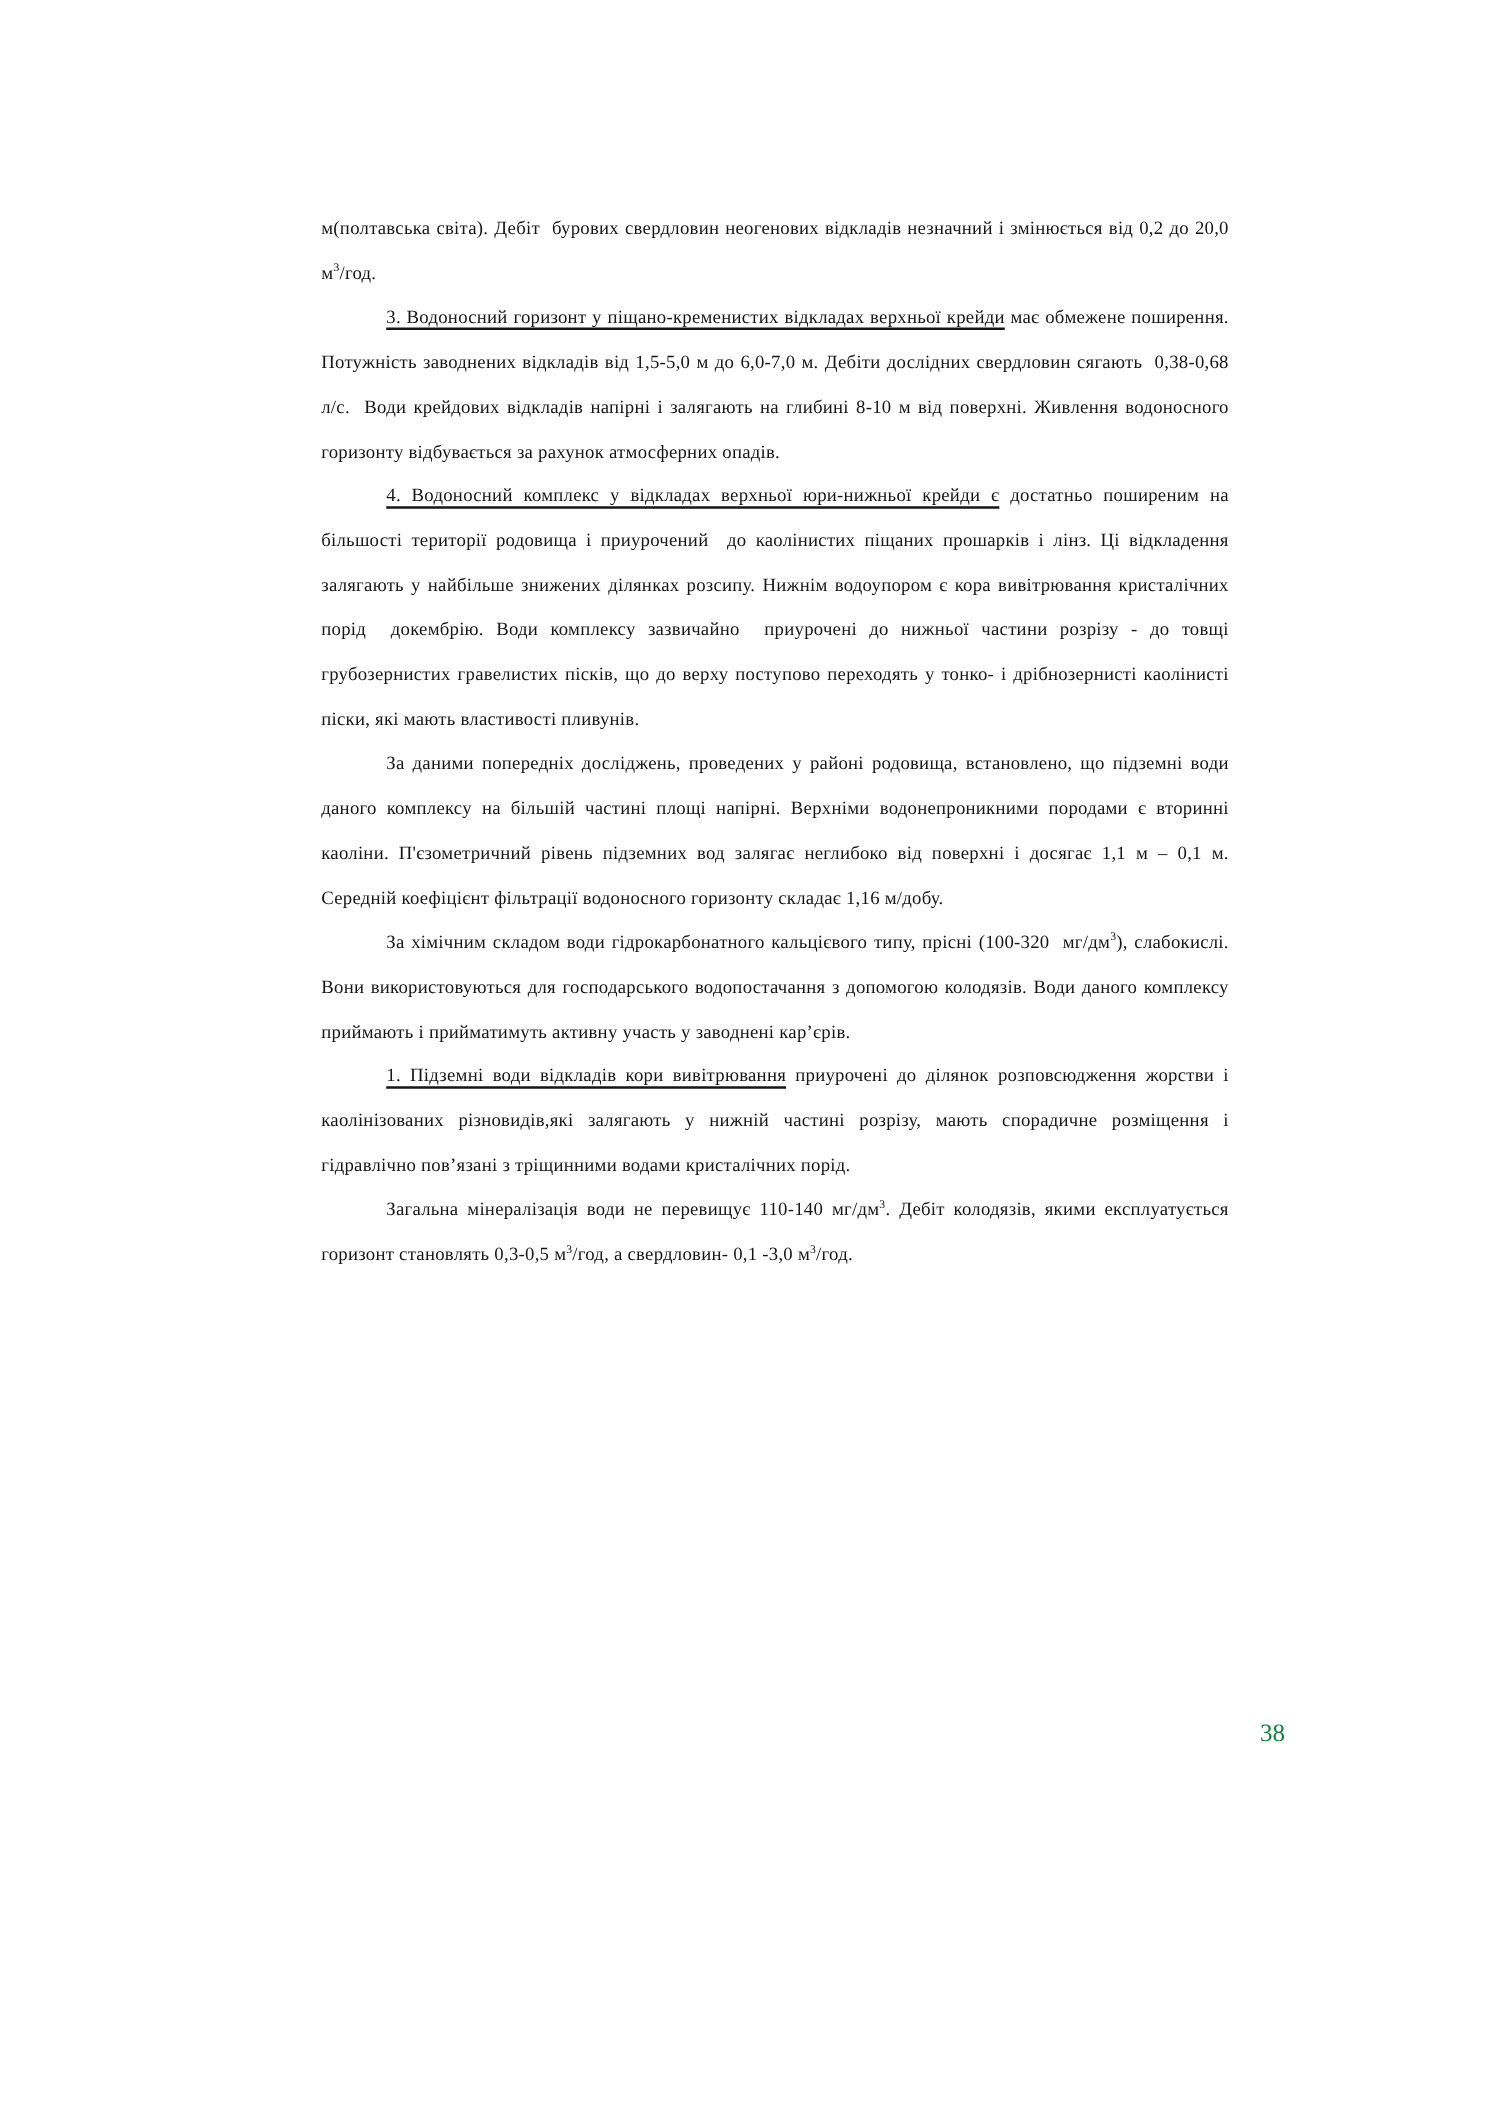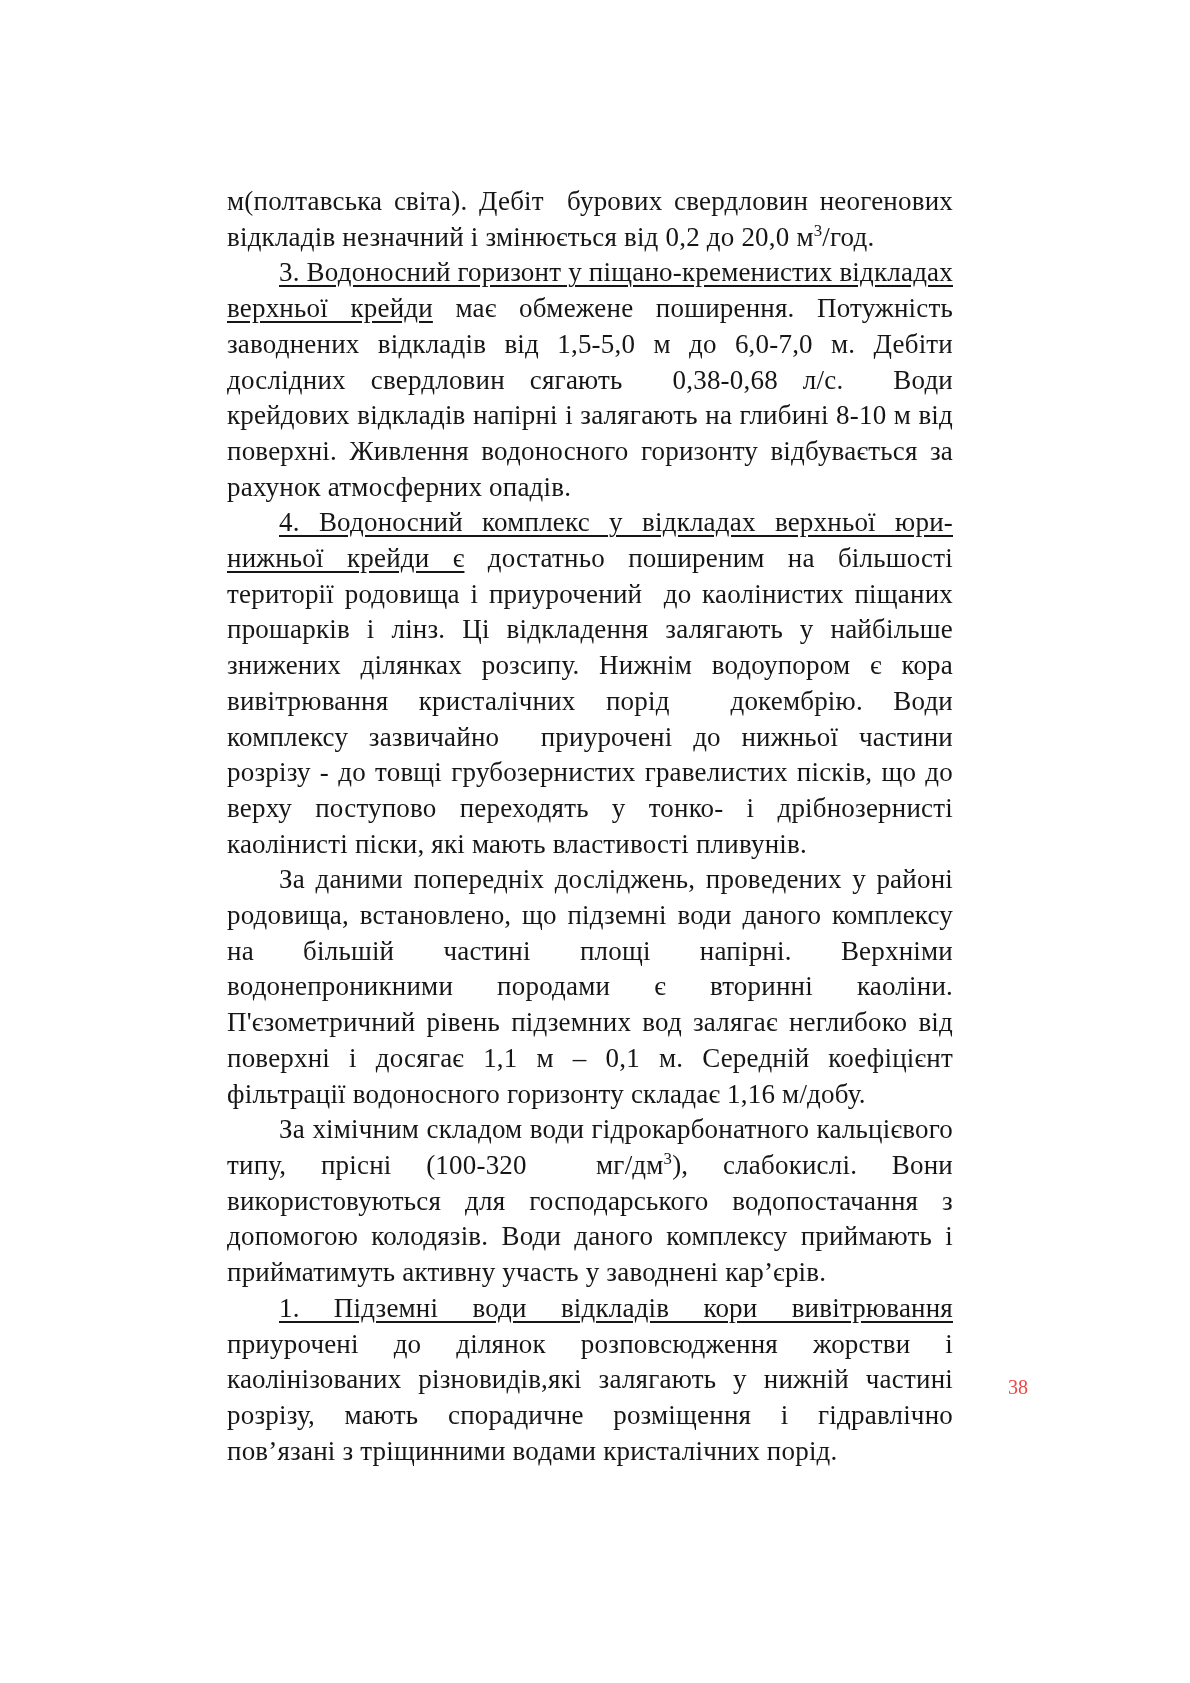--- a/index.html
+++ b/index.html
@@ -11,28 +11,27 @@
     position: relative;
     width: 1190px;
     height: 1683px;
     background: #ffffff;
     font-family: "Liberation Serif", "DejaVu Serif", serif;
     color: #161616;
     overflow: hidden;
   }
   .text-block {
     position: absolute;
-    left: 227px;
+    left: 257px;
     top: 166px;
     width: 726px;
-    font-size: 27px;
+    font-size: 15px;
     line-height: 35.7px;
     text-align: justify;
     letter-spacing: 0.2px;
-    margin-top: 18px;
   }
   p.para {
     margin: 0;
     padding: 0;
   }
   p.para.indent {
     text-indent: 52px;
   }
   .u {
     text-decoration: underline;
@@ -45,29 +44,30 @@
     vertical-align: super;
   }
   .page-number {
     position: absolute;
     left: 998px;
     top: 1374px;
     width: 40px;
     font-size: 20px;
     line-height: 26px;
     text-align: center;
-    color: #ef4444;
+    color: #15803d;
   }
 </style>
 </head>
 <body>
 
 <div class="page">
   <div class="text-block">
       <p class="para"><span>м(полтавська світа). Дебіт&nbsp; бурових свердловин неогенових відкладів незначний і змінюється від 0,2 до 20,0 м</span><sup class="sp">3</sup><span>/год.</span></p>
       <p class="para indent"><span class="u">3. Водоносний горизонт у піщано-кременистих відкладах верхньої крейди</span><span> має обмежене поширення. Потужність заводнених відкладів від 1,5-5,0 м до 6,0-7,0 м. Дебіти дослідних свердловин сягають&nbsp; 0,38-0,68 л/с.&nbsp; Води крейдових відкладів напірні і залягають на глибині 8-10 м від поверхні. Живлення водоносного горизонту відбувається за рахунок атмосферних опадів.</span></p>
       <p class="para indent"><span class="u">4. Водоносний комплекс у відкладах верхньої юри-нижньої крейди є</span><span> достатньо поширеним на більшості території родовища і приурочений&nbsp; до каолінистих піщаних прошарків і лінз. Ці відкладення залягають у найбільше знижених ділянках розсипу. Нижнім водоупором є кора вивітрювання кристалічних порід&nbsp; докембрію. Води комплексу зазвичайно&nbsp; приурочені до нижньої частини розрізу - до товщі грубозернистих гравелистих пісків, що до верху поступово переходять у тонко- і дрібнозернисті каолінисті піски, які мають властивості пливунів.</span></p>
       <p class="para indent"><span>За даними попередніх досліджень, проведених у районі родовища, встановлено, що підземні води даного комплексу на більшій частині площі напірні. Верхніми водонепроникними породами є вторинні каоліни. П'єзометричний рівень підземних вод залягає неглибоко від поверхні і досягає 1,1 м – 0,1 м. Середній коефіцієнт фільтрації водоносного горизонту складає 1,16 м/добу.</span></p>
       <p class="para indent"><span>За хімічним складом води гідрокарбонатного кальцієвого типу, прісні (100-320&nbsp; мг/дм</span><sup class="sp">3</sup><span>), слабокислі. Вони використовуються для господарського водопостачання з допомогою колодязів. Води даного комплексу приймають і прийматимуть активну участь у заводнені кар’єрів.</span></p>
       <p class="para indent"><span class="u">1. Підземні води відкладів кори вивітрювання</span><span> приурочені до ділянок розповсюдження жорстви і каолінізованих різновидів,які залягають у нижній частині розрізу, мають спорадичне розміщення і гідравлічно пов’язані з тріщинними водами кристалічних порід.</span></p>
+      <p class="para indent"><span>Загальна мінералізація води не перевищує 110-140 мг/дм</span><sup class="sp">3</sup><span>. Дебіт колодязів, якими експлуатується горизонт становлять 0,3-0,5 м</span><sup class="sp">3</sup><span>/год, а свердловин- 0,1 -3,0 м</span><sup class="sp">3</sup><span>/год.</span></p>
     </div>
   <div class="page-number">38</div>
 </div>
 
 </body></html>

